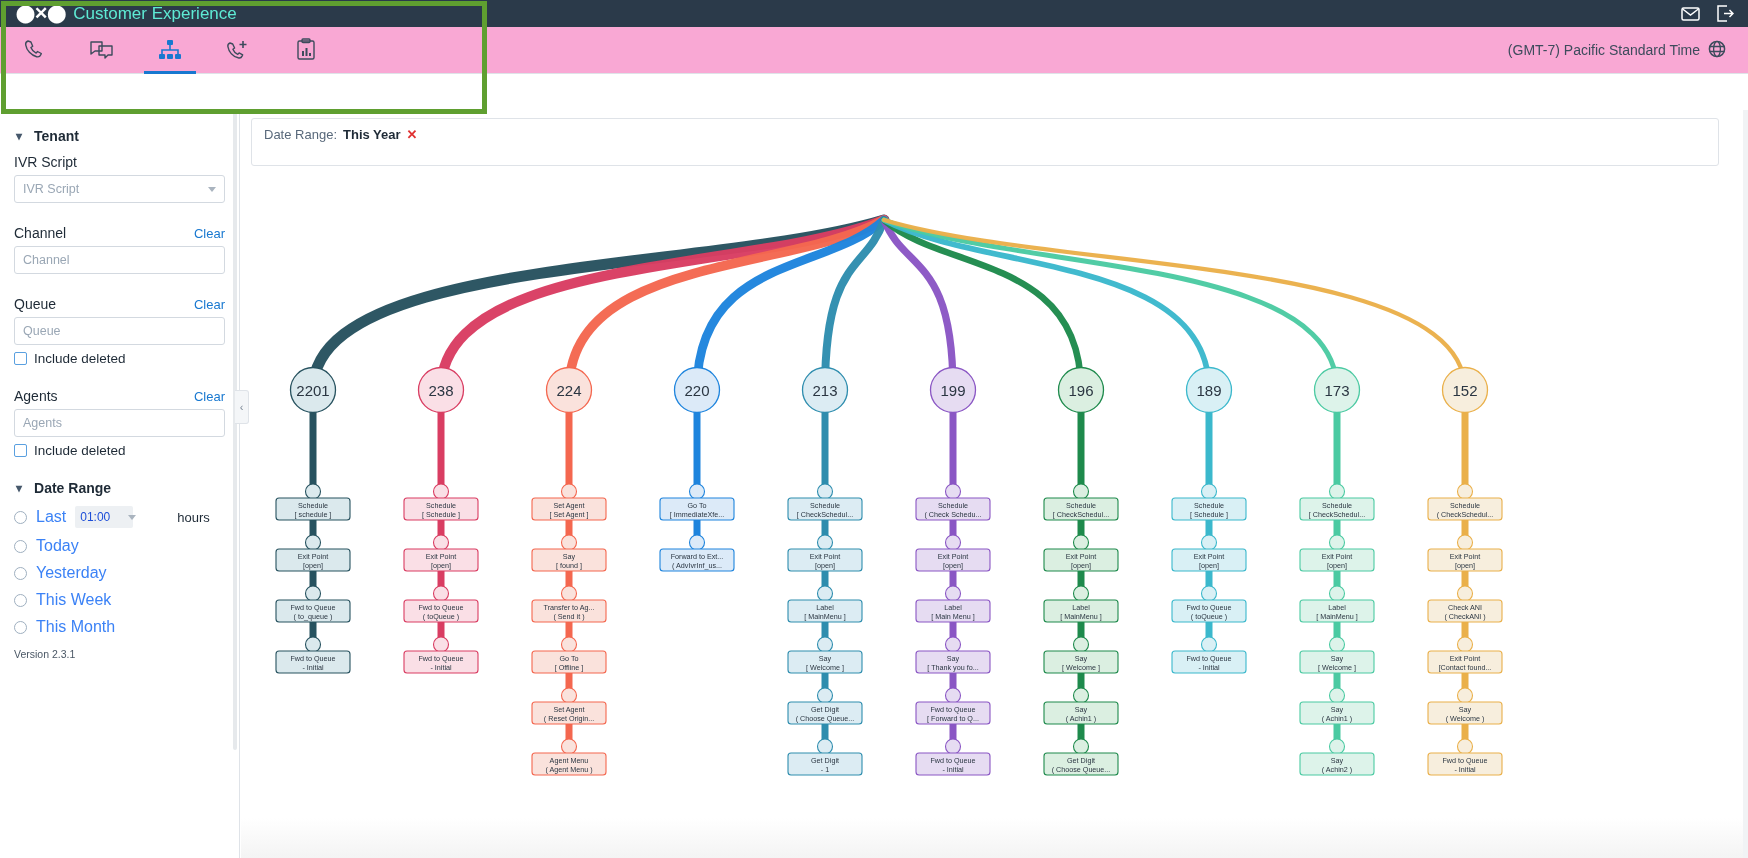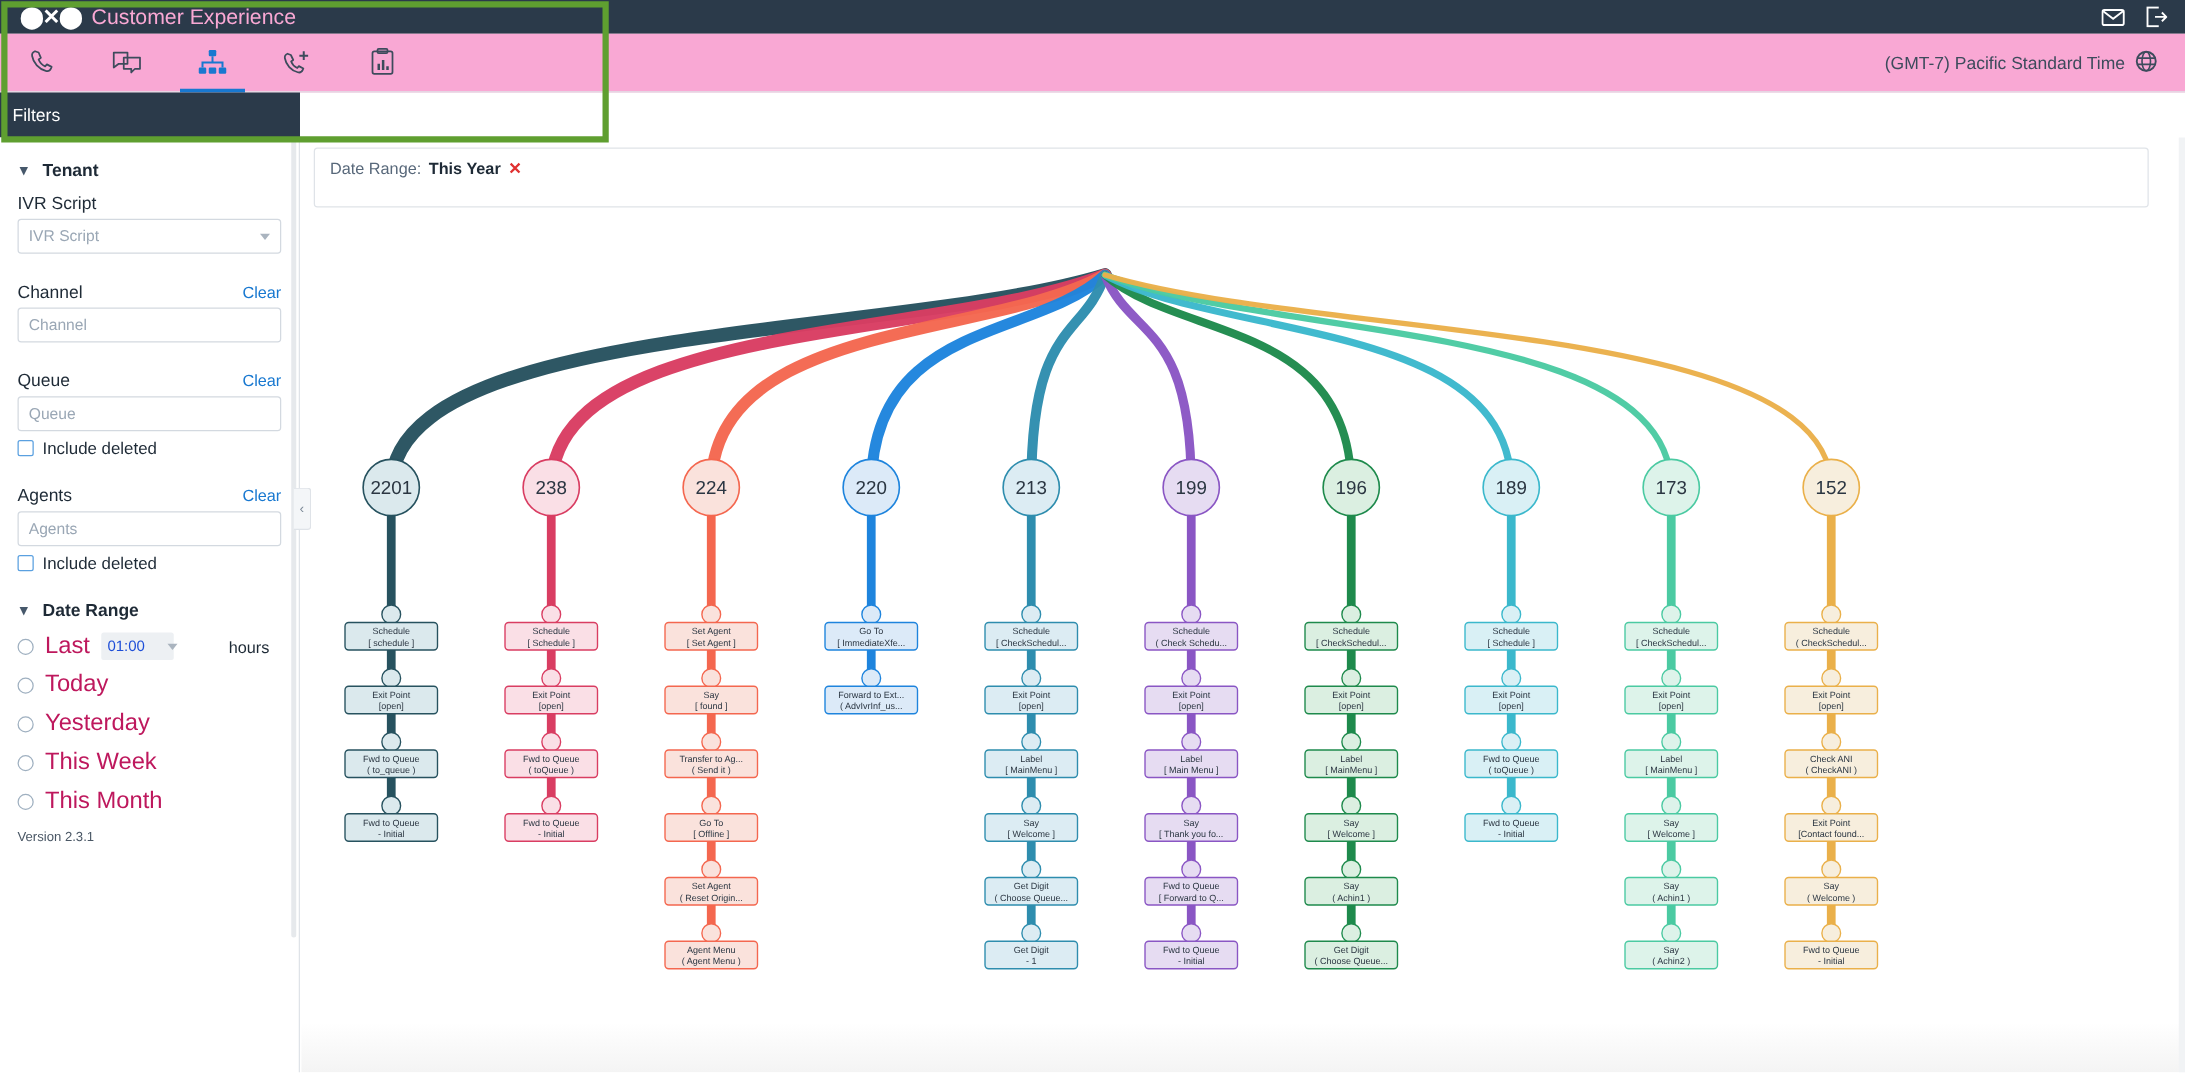--- a/index.html
+++ b/index.html
@@ -17,21 +17,21 @@
   .topbar {
     position: absolute; top: 0; left: 0; width: 1748px; height: 27px;
     background: #2b3a4a;
     display: flex; align-items: center;
   }
   .brand-wrap { display: flex; align-items: center; gap: 8px; padding-left: 16px; }
   .brand-logo {
     font-weight: bold; font-size: 17px; color: #ffffff; letter-spacing: -1px;
     line-height: 1;
   }
-  .brand-title { color: #f9a8d4; font-size: 17px; font-weight: 400; }
+  .brand-title { color: #5eead4; font-size: 17px; font-weight: 400; }
   .topbar-right {
     margin-left: auto; display: flex; align-items: center; gap: 16px; padding-right: 14px;
   }
   .topbar-right svg { display: block; }
 
   
   .tabstrip {
     position: absolute; top: 27px; left: 0; width: 1748px; height: 47px;
     background: #f9a8d4; border-bottom: 1px solid #dfe3e8;
     display: flex; align-items: center;
@@ -102,21 +102,21 @@
     width: 13px; height: 13px; border: 1.6px solid #5aa0e0; border-radius: 2px; background: #fff;
     cursor: pointer;
   }
   .chk-label { font-size: 13.5px; color: #1e2a36; }
 
   .radio-row { display: flex; align-items: center; gap: 9px; margin-bottom: 9px; }
   .radio {
     width: 13px; height: 13px; border: 1.5px solid #9fb0c0; border-radius: 50%;
     background: #fff; cursor: pointer; flex: 0 0 auto;
   }
-  .radio-label { font-size: 19px; color: #be185d; }
+  .radio-label { font-size: 16px; color: #3b82f6; }
   .hours-select {
     width: 58px; height: 22px; background: #edf0f3; border: none; border-radius: 2px;
     display: flex; align-items: center; justify-content: space-between;
     padding: 0 5px; font-size: 12px; color: #1d4ed8; cursor: pointer; gap: 18px;
   }
   .hours-select .caret2 {
     width: 0; height: 0; border-left: 4px solid transparent; border-right: 4px solid transparent;
     border-top: 5px solid #aab4bf;
   }
   .hours-text { font-size: 13px; color: #1e2a36; padding-left: 35px; }
@@ -279,23 +279,20 @@
       <span>
         <svg width="18" height="18" viewBox="0 0 18 18">
             <circle cx="9" cy="9" r="7.6" fill="none" stroke="#3d4b5c" stroke-width="1.5"></circle>
             <ellipse cx="9" cy="9" rx="3.4" ry="7.6" fill="none" stroke="#3d4b5c" stroke-width="1.3"></ellipse>
             <path d="M1.6 6.5h14.8M1.6 11.5h14.8" stroke="#3d4b5c" stroke-width="1.3"></path>
           </svg>
       </span>
     </div>
   </div>
 
-  <div class="filters-head">
-    <span>Filters</span>
-  </div>
 
   <div class="sidebar">
 
     <div class="sb-section">
       <span class="chev">▾</span>
       <span>Tenant</span>
     </div>
 
     <div class="field-label-row">
       <span class="field-label">IVR Script</span>

